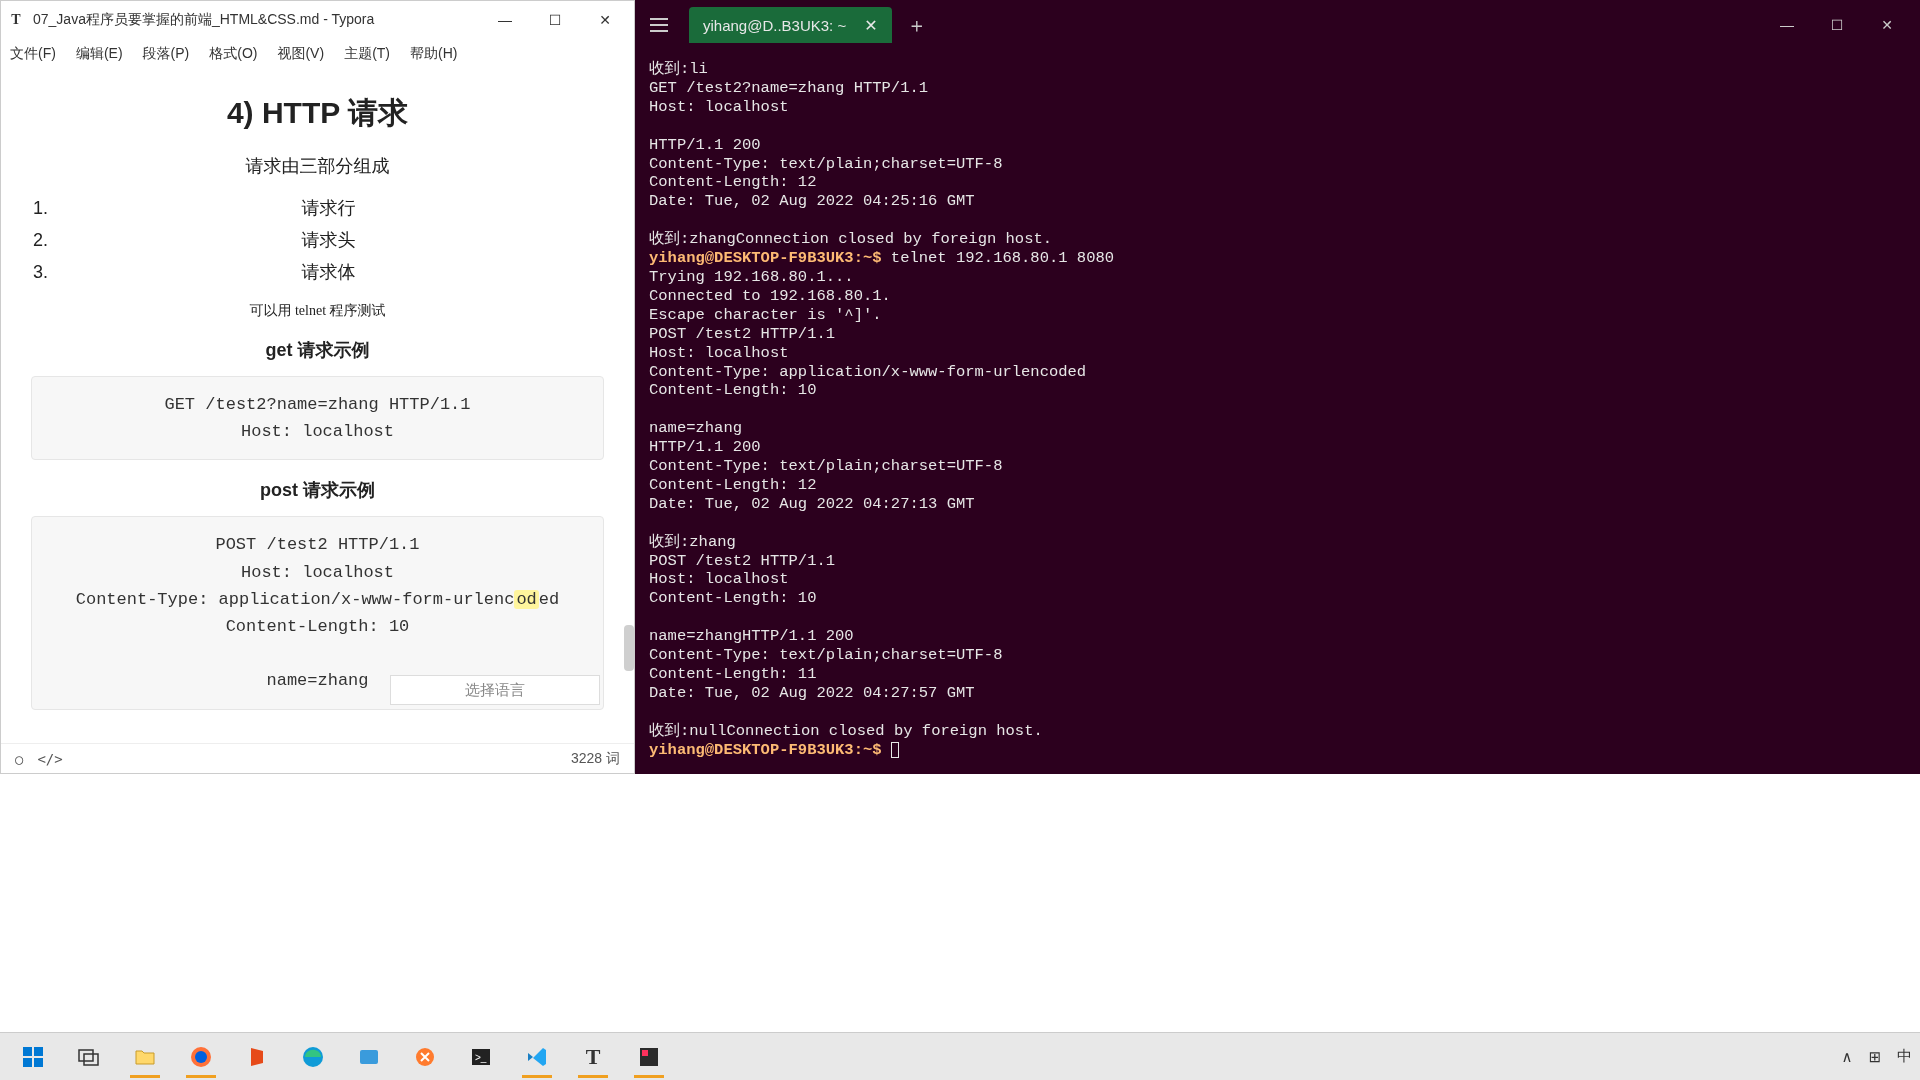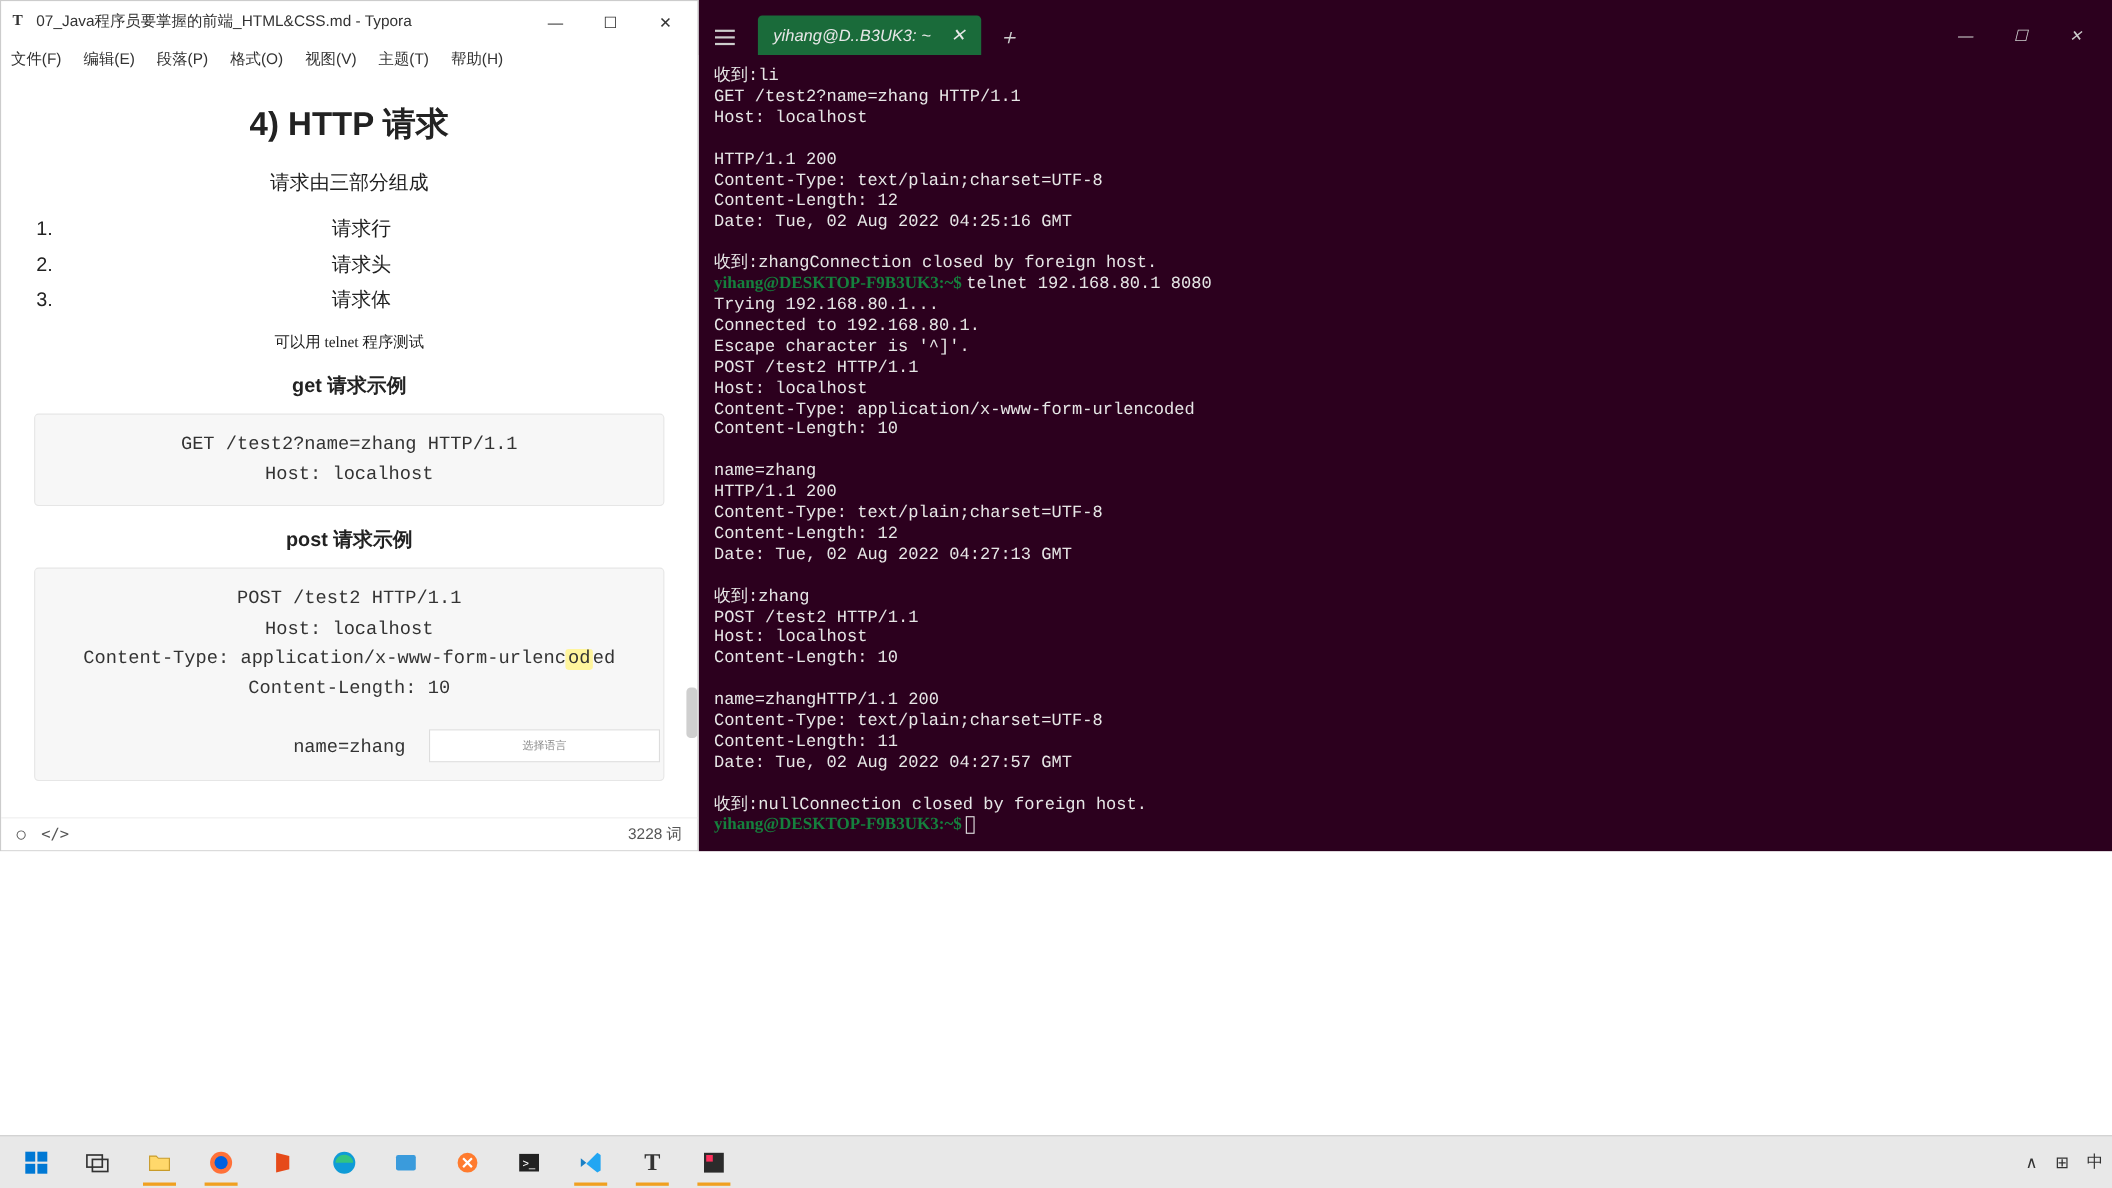--- a/index.html
+++ b/index.html
@@ -15,36 +15,36 @@
 .typora-menubar span { padding:2px 4px;text-align:center; }
 .typora-content { flex:1; overflow:hidden; padding:10px 30px; font-size:16px; color:#222; position:relative;text-align:center;}
 .typora-content h2 { font-size:30px; font-weight:800; margin:14px 0 20px 0; }
 .typora-content p.desc { font-size:18px; margin:12px 0 18px 0; }
 .typora-content ol { margin:0 0 18px 22px; font-size:18px; }
 .typora-content ol li { margin:8px 0; }
 .typora-content p.telnet { font-size:14px; margin:8px 0 18px 0;font-family:Liberation Serif, serif; }
 .typora-content h3 { font-size:18px; font-weight:700; margin:12px 0 14px 0; }
 .codeblock { background:#f7f7f7; border:1px solid #e6e6e6; border-radius:4px; padding:14px; font-family:Consolas, "Courier New", monospace; font-size:17px; line-height:1.6; white-space:pre; margin-bottom:18px; color:#333; position:relative;}
 .codeblock .hl { background:#fff59d; border-radius:3px; padding:0 2px;}
-.lang-select { position:absolute; right:34px; bottom:50px; width:210px; height:30px; border:1px solid #ddd; background:#fff; color:#888; font-size:10px; display:flex; align-items:center; justify-content:center;}
+.lang-select { position:absolute; right:34px; bottom:38px; width:210px; height:30px; border:1px solid #ddd; background:#fff; color:#888; font-size:15px; display:flex; align-items:center; justify-content:center;}
 .typora-status { height:30px; border-top:1px solid #eee; display:flex; align-items:center; padding:0 14px; font-size:14px; color:#555; justify-content:space-between;}
 .typora-status .left { display:flex; gap:14px; align-items:center;}
 .typora-status .left span { font-family:monospace;}
 .terminal { flex:1; height:774px; background:#2c001e; display:flex; flex-direction:column; }
-.term-titlebar { height:50px; background:#2c001e; display:flex; align-items:flex-end; padding:0 8px;font-style:italic;}
+.term-titlebar { height:50px; background:#2c001e; display:flex; align-items:center; padding:0 8px;}
 .hamburger { width:32px; height:32px; display:flex; flex-direction:column; justify-content:center; align-items:center; gap:4px; margin-right:14px;}
 .hamburger div { width:18px; height:2px; background:#ccc;}
 .term-tab { background:#1a6b3a; height:36px; padding:0 14px; display:flex; align-items:center; color:#e8e8e8; font-size:15px; border-radius:4px 4px 0 0;}
 .term-tab .x { margin-left:18px; font-size:16px;}
 .term-newtab { width:34px; height:34px; display:flex; align-items:center; justify-content:center; color:#ccc; font-size:20px; margin-left:8px;}
 .term-titlebar .spacer { flex:1;}
 .term-winctrl { display:flex;}
 .term-winctrl div { width:50px; height:36px; display:flex; align-items:center; justify-content:center; color:#ccc; font-size:14px;}
 .term-body { flex:1; padding:10px 14px; font-family:Consolas,"Courier New",monospace; font-size:15.5px; line-height:1.22; color:#e6e6e6; white-space:pre-wrap;}
-.term-body .prompt { color:#15803d; font-weight:bold;font-family:Liberation Serif, serif;}
+.term-body .prompt { color:#fdba74; font-weight:bold;}
 .term-body .white { color:#e6e6e6;}
 .cursor-block { display:inline-block; width:8px; height:16px; border:1px solid #e6e6e6; vertical-align:middle;}
 .scrollbar-hint { position:absolute; right:0; top:556px; width:10px; height:46px; background:#cfcfcf; border-radius:4px;}
 .taskbar { position:absolute; left:0; bottom:0; width:1920px; height:48px; background:#e8e8e8; border-top:1px solid #ccc; display:flex; align-items:center; padding:0 8px;}
 .taskbar .tb-item { width:50px; height:44px; display:flex; align-items:center; justify-content:center; margin-right:6px; position:relative;}
 .taskbar .tb-item.under::after{content:"";position:absolute;bottom:1px;left:10px;right:10px;height:3px;background:#f0a020;}
 .taskbar .tray { margin-left:auto; display:flex; align-items:center; gap:16px; font-size:15px; color:#333;}
 svg.icon { width:24px; height:24px; }
 .belowapps { position:absolute; left:0; top:774px; width:1920px; height:258px; background:#fff;}
 </style>

